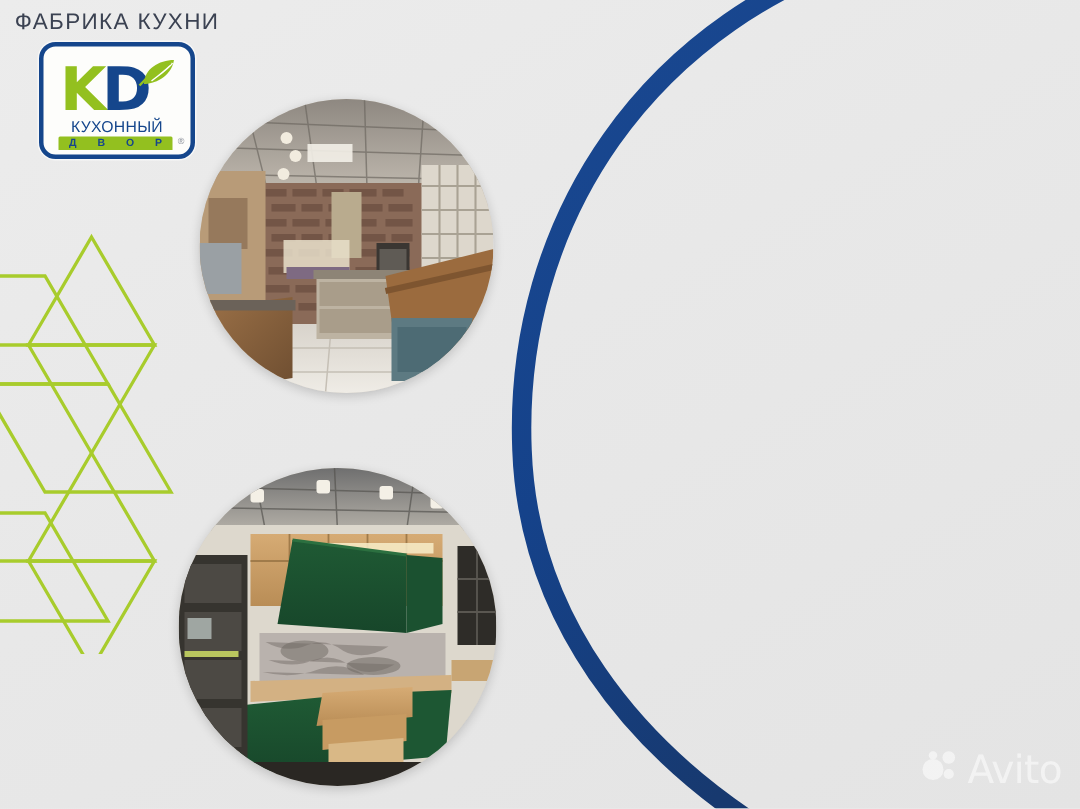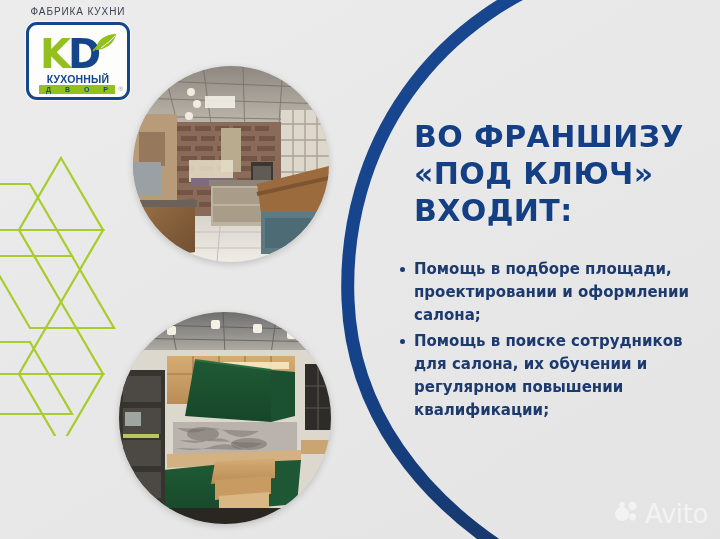--- a/index.html
+++ b/index.html
@@ -18,21 +18,21 @@
 
   
   .arc-wrap{position:absolute;inset:0;pointer-events:none;}
 
   
   .lattice{position:absolute;left:-14px;top:146px;}
 
   
   .logo-block{position:absolute;left:8px;top:6px;width:140px;text-align:center;}
   .brand-kicker{
-    font-size:10px;letter-spacing:.9px;color:#3b4252;font-weight:400;
+    font-size:15px;letter-spacing:.9px;color:#3b4252;font-weight:400;
     margin:0 0 5px 0;
   }
   .logo-card{
     width:104px;height:78px;margin:0 auto;
     border:3px solid #15468c;border-radius:11px;
     background:#fdfdfb;
     position:relative;box-sizing:border-box;
     box-shadow:0 0 0 1px rgba(255,255,255,.6);
   }
   .logo-inner{position:absolute;inset:3px;border-radius:7px;overflow:hidden;}
@@ -45,21 +45,21 @@
     color:#93c01f;font-family:"DejaVu Sans",sans-serif;
   }
   .d-glyph{
     position:absolute;left:30px;top:2px;
     font-size:40px;line-height:40px;font-weight:700;
     color:#15468c;font-family:"DejaVu Sans",sans-serif;
   }
   .leaf{position:absolute;right:2px;top:0px;}
   .kuh-txt{
     position:absolute;left:0;right:0;top:45px;
-    font-size:10.5px;font-weight:700;color:#15468c;letter-spacing:.2px;
+    font-size:10.5px;font-weight:400;color:#15468c;letter-spacing:.2px;
   }
   .dvor-bar{
     position:absolute;left:7px;right:9px;top:57px;height:10px;
     background:#93c01f;border-radius:1px;
     display:flex;align-items:center;justify-content:space-around;
   }
   .dvor-bar span{
     font-size:7px;font-weight:700;color:#15468c;line-height:10px;
   }
   .reg-mark{
@@ -392,30 +392,21 @@
         <path d="M199 52 L199 118"></path>
           <path d="M186 74 L212 74"></path>
           <path d="M186 96 L212 96"></path>
       </g>
       <rect x="182" y="128" width="30" height="14" fill="#c8a573"></rect>
 
       <rect x="0" y="196" width="212" height="16" fill="#2a2723"></rect>
     </svg>
   </div>
 
-  <div class="headline">
-    <div>ВО ФРАНШИЗУ</div>
-    <div>«ПОД КЛЮЧ»</div>
-    <div>ВХОДИТ:</div>
-  </div>
-
-  <ul class="bullets">
-    <li>Помощь в подборе площади, проектировании и оформлении салона;</li>
-    <li>Помощь в поиске сотрудников для салона, их обучении и регулярном повышении квалификации;</li>
-  </ul>
+
 
   <div class="watermark">
     <span>
       <svg width="26" height="22" viewBox="0 0 26 22">
         <circle cx="8" cy="13" r="7" fill="#ffffff"></circle>
         <circle cx="18.5" cy="5" r="4.2" fill="#ffffff"></circle>
         <circle cx="18.5" cy="16" r="3.4" fill="#ffffff"></circle>
         <circle cx="8" cy="3.6" r="2.8" fill="#ffffff"></circle>
       </svg>
     </span>

